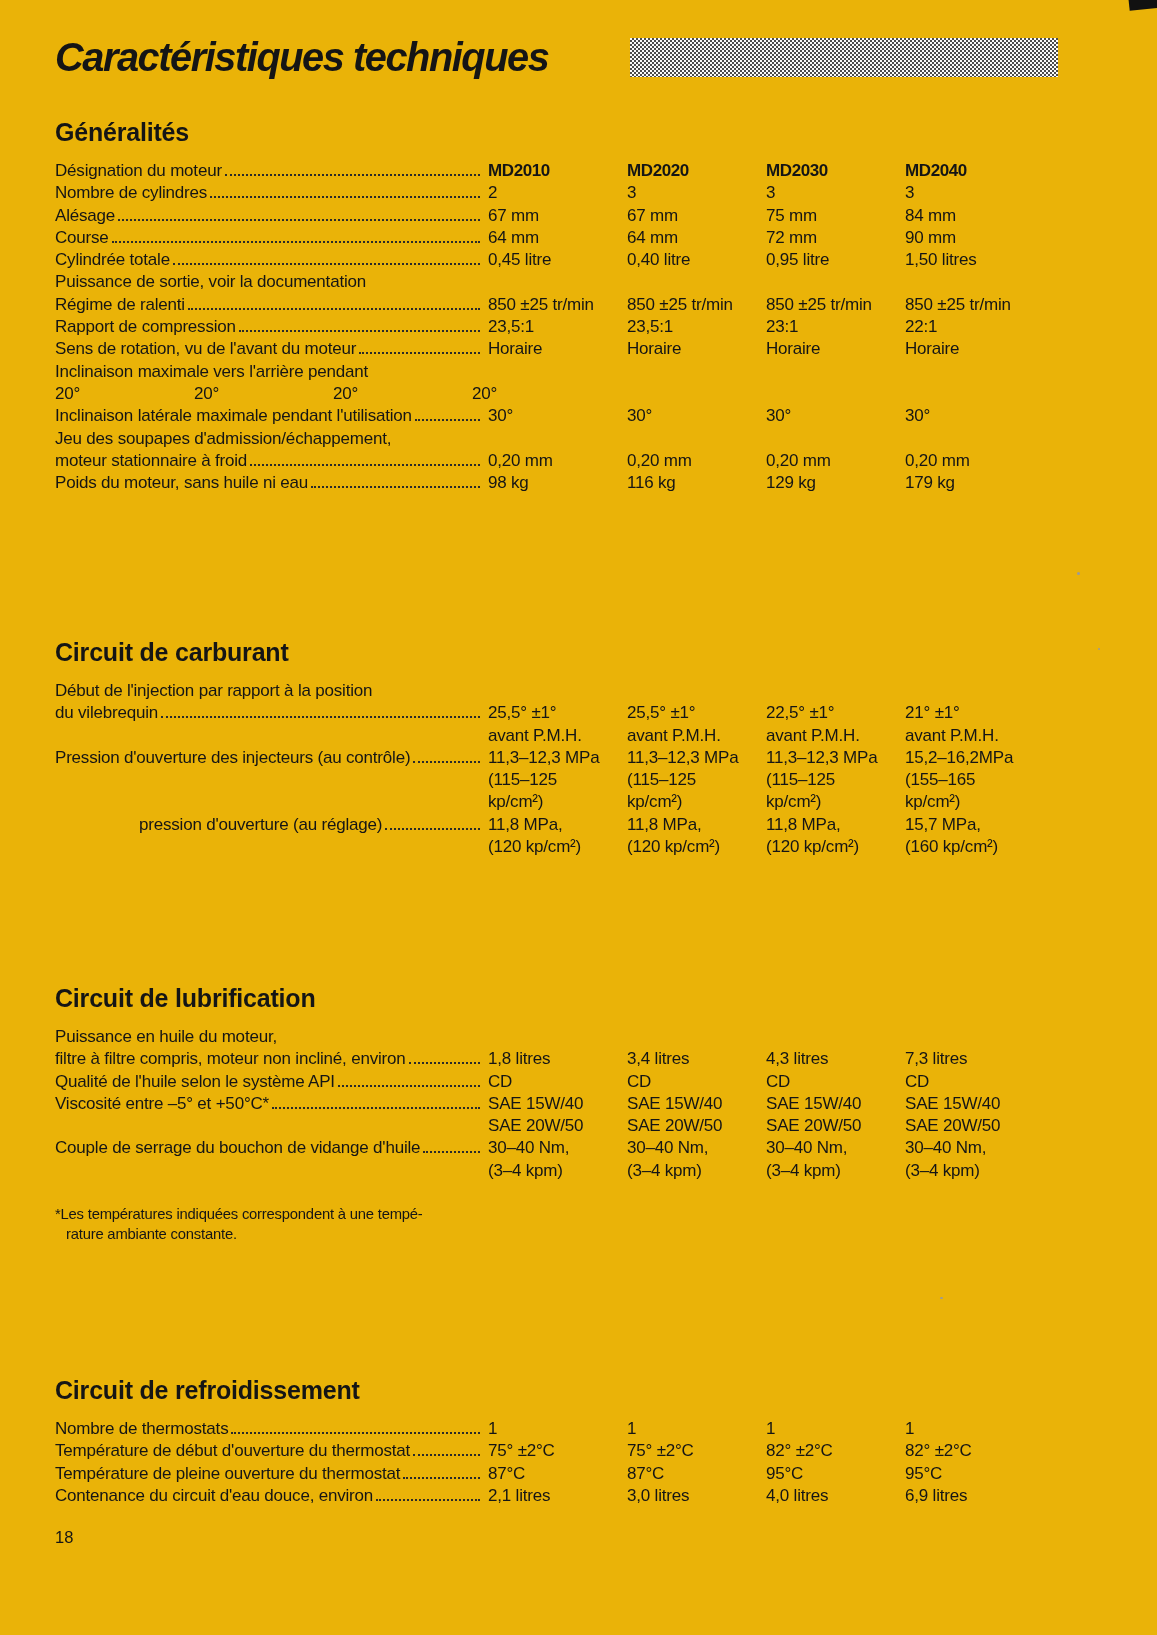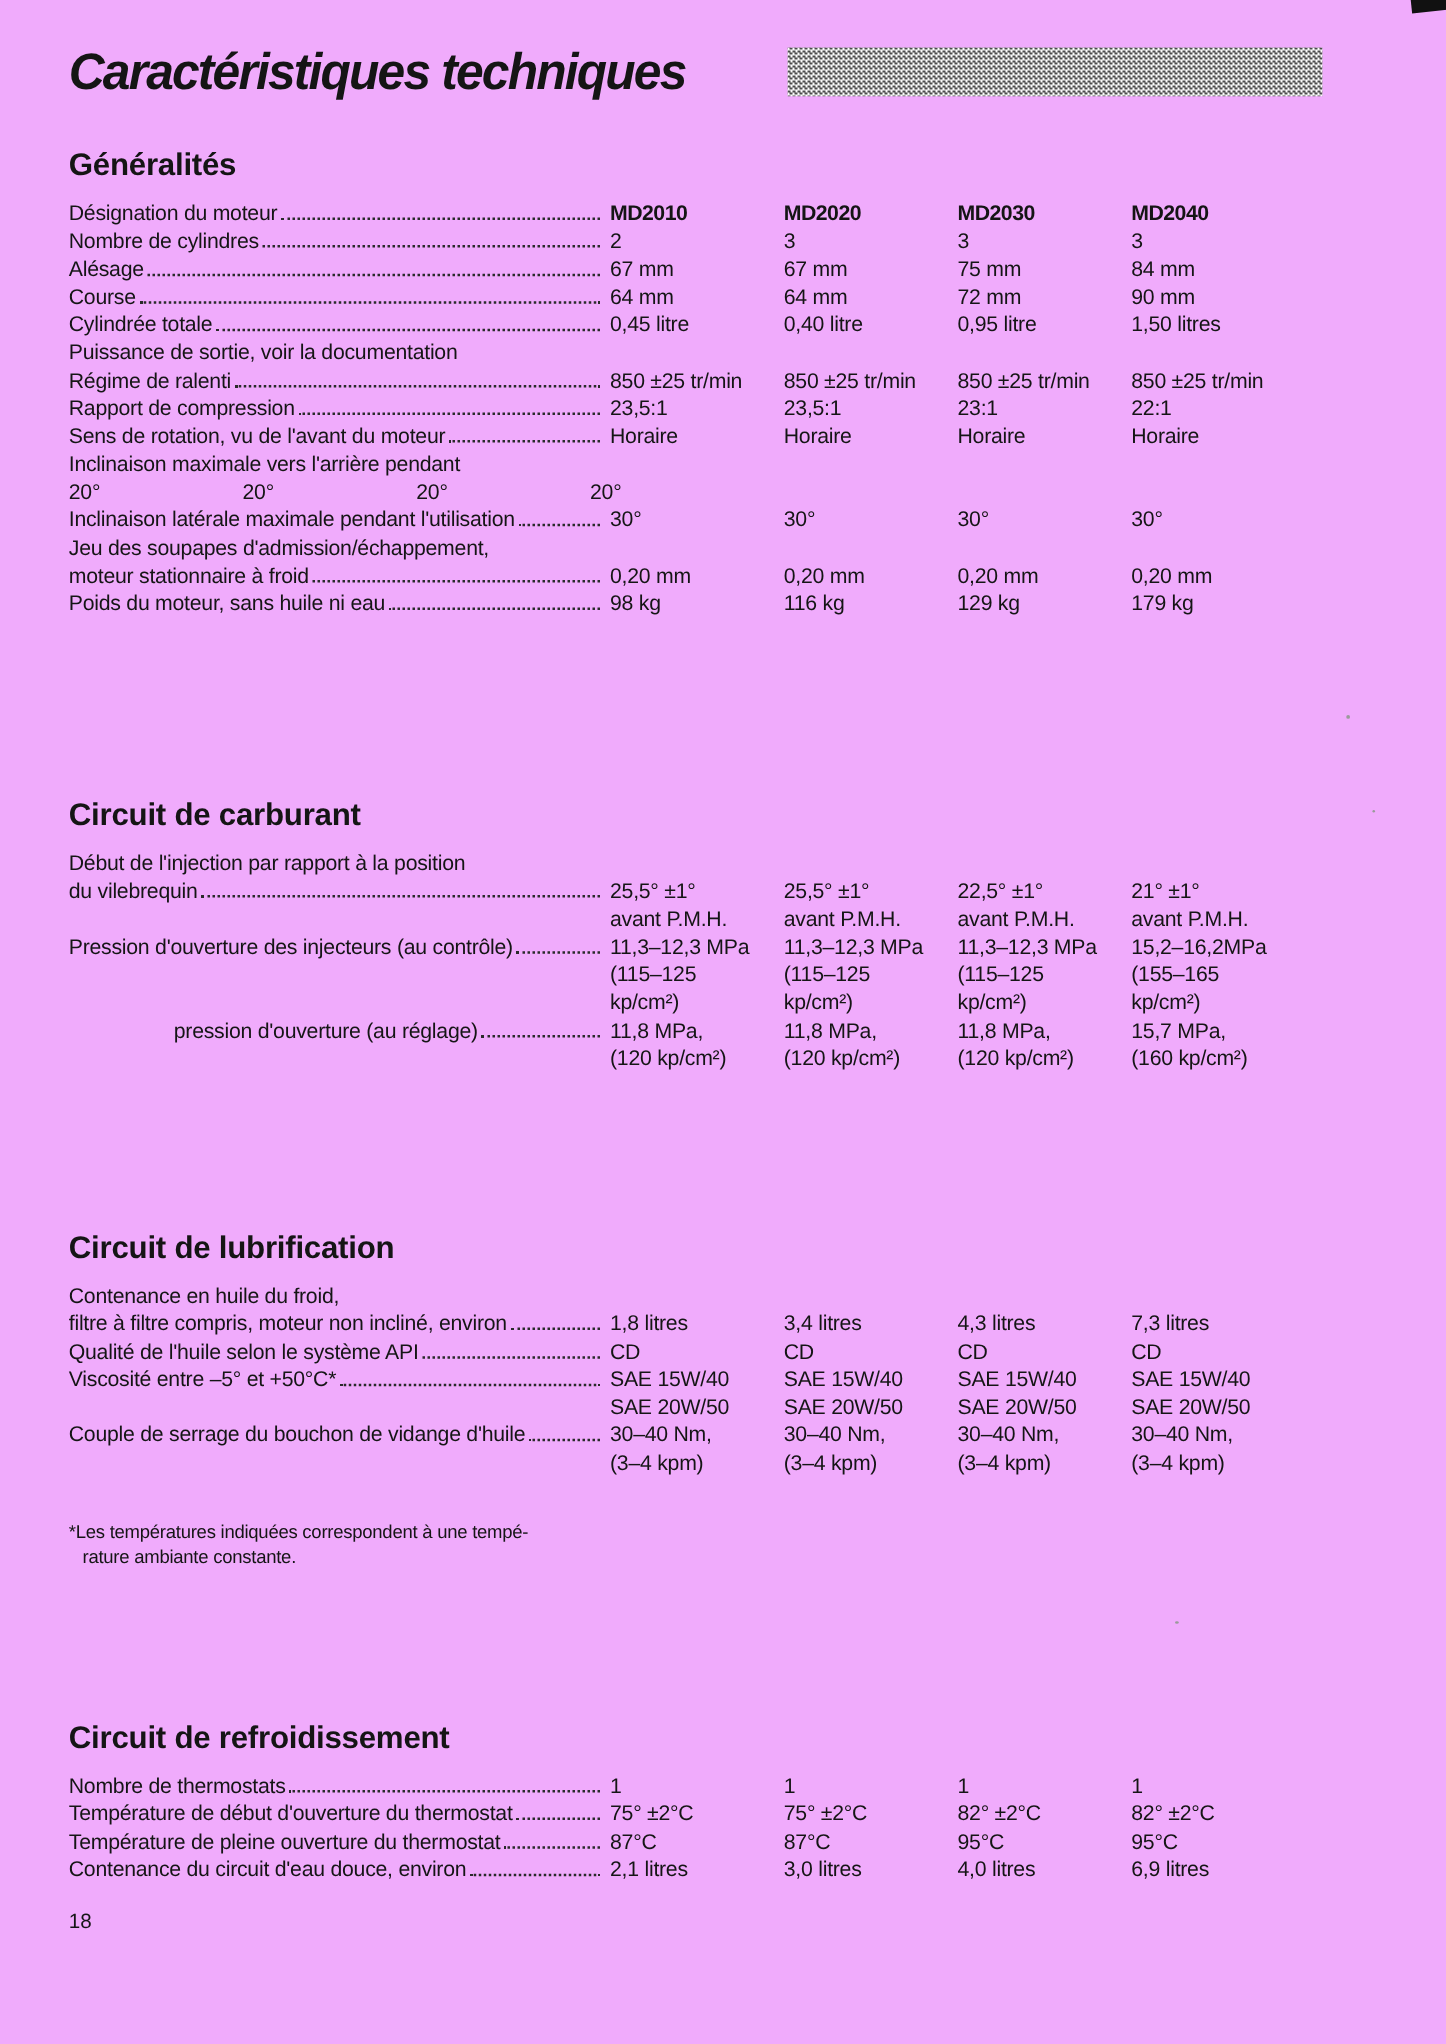--- a/index.html
+++ b/index.html
@@ -1,19 +1,19 @@
 <!DOCTYPE html>
 <html><head>
 <meta charset="utf-8">
 <style>
   * { margin:0; padding:0; box-sizing:border-box; }
   html,body { background:#e8e8e6; }
   .page {
     position:relative; width:1157px; height:1635px; margin:0 auto;
-    background:#f0abfc; color:#151515; overflow:hidden;
+    background:#eab308; color:#151515; overflow:hidden;
     font-family:"Liberation Sans", sans-serif;
   }
   
   .header { position:absolute; top:34px; left:55px; right:0; height:60px; }
   .title {
     display:inline-block; font-size:41px; font-weight:bold; font-style:italic;
     letter-spacing:-1.5px; transform:scaleX(.97); transform-origin:left;
     white-space:nowrap;
   }
   .halftone-bar {
@@ -30,21 +30,21 @@
   .sec-heading { font-size:25px; font-weight:bold; letter-spacing:-.2px; margin-bottom:14px; }
   .row { display:flex; align-items:baseline; height:22.3px; font-size:17px; white-space:nowrap; }
   .lab { width:433px; flex:0 0 433px; display:flex; align-items:baseline; }
   .lab.indent { padding-left:84px; }
   .lab-text { white-space:nowrap; letter-spacing:-.2px; }
   .leader { flex:1 1 auto; min-width:0; border-bottom:2.4px dotted #2a2a2a; margin:0 8px 3px 3px; }
   .val { flex:0 0 139px; padding-right:4px; letter-spacing:-.2px; }
   .val.v4 { flex:0 0 160px; }
   .row.bold-values .val { font-weight:bold; letter-spacing:-.4px; }
   
-  .footnote { margin-top:34px; font-size:14.8px; line-height:19.5px; letter-spacing:-.2px; }
+  .footnote { margin-top:22px; font-size:14.8px; line-height:19.5px; letter-spacing:-.2px; }
   .footnote .fn2 { padding-left:11px; }
   
   .page-number { position:absolute; left:55px; top:1528px; font-size:16.5px;text-align:right; }
   
   .speck { position:absolute; background:#9a9a9a; border-radius:50%; }
   .speck.s1 { left:1077px; top:572px; width:3px; height:3px; }
   .speck.s2 { left:1098px; top:648px; width:2px; height:2px; }
   .speck.s3 { left:940px; top:1297px; width:3px; height:2px; }
 </style>
 </head>
@@ -265,21 +265,21 @@
           <div class="val v1">(120 kp/cm²)</div>
           <div class="val v2">(120 kp/cm²)</div>
           <div class="val v3">(120 kp/cm²)</div>
           <div class="val v4">(160 kp/cm²)</div>
         </div>
       </section>
       <section class="spec-section sec3">
         <h2 class="sec-heading">Circuit de lubrification</h2>
         <div class="row">
           <div class="lab">
-            <span class="lab-text">Contenance en huile du froid,</span>
+            <span class="lab-text">Puissance en huile du moteur,</span>
           </div>
         </div>
         <div class="row">
           <div class="lab">
             <span class="lab-text">filtre à filtre compris, moteur non incliné, environ</span>
             <span class="leader"></span>
           </div>
           <div class="val v1">1,8 litres</div>
           <div class="val v2">3,4 litres</div>
           <div class="val v3">4,3 litres</div>

